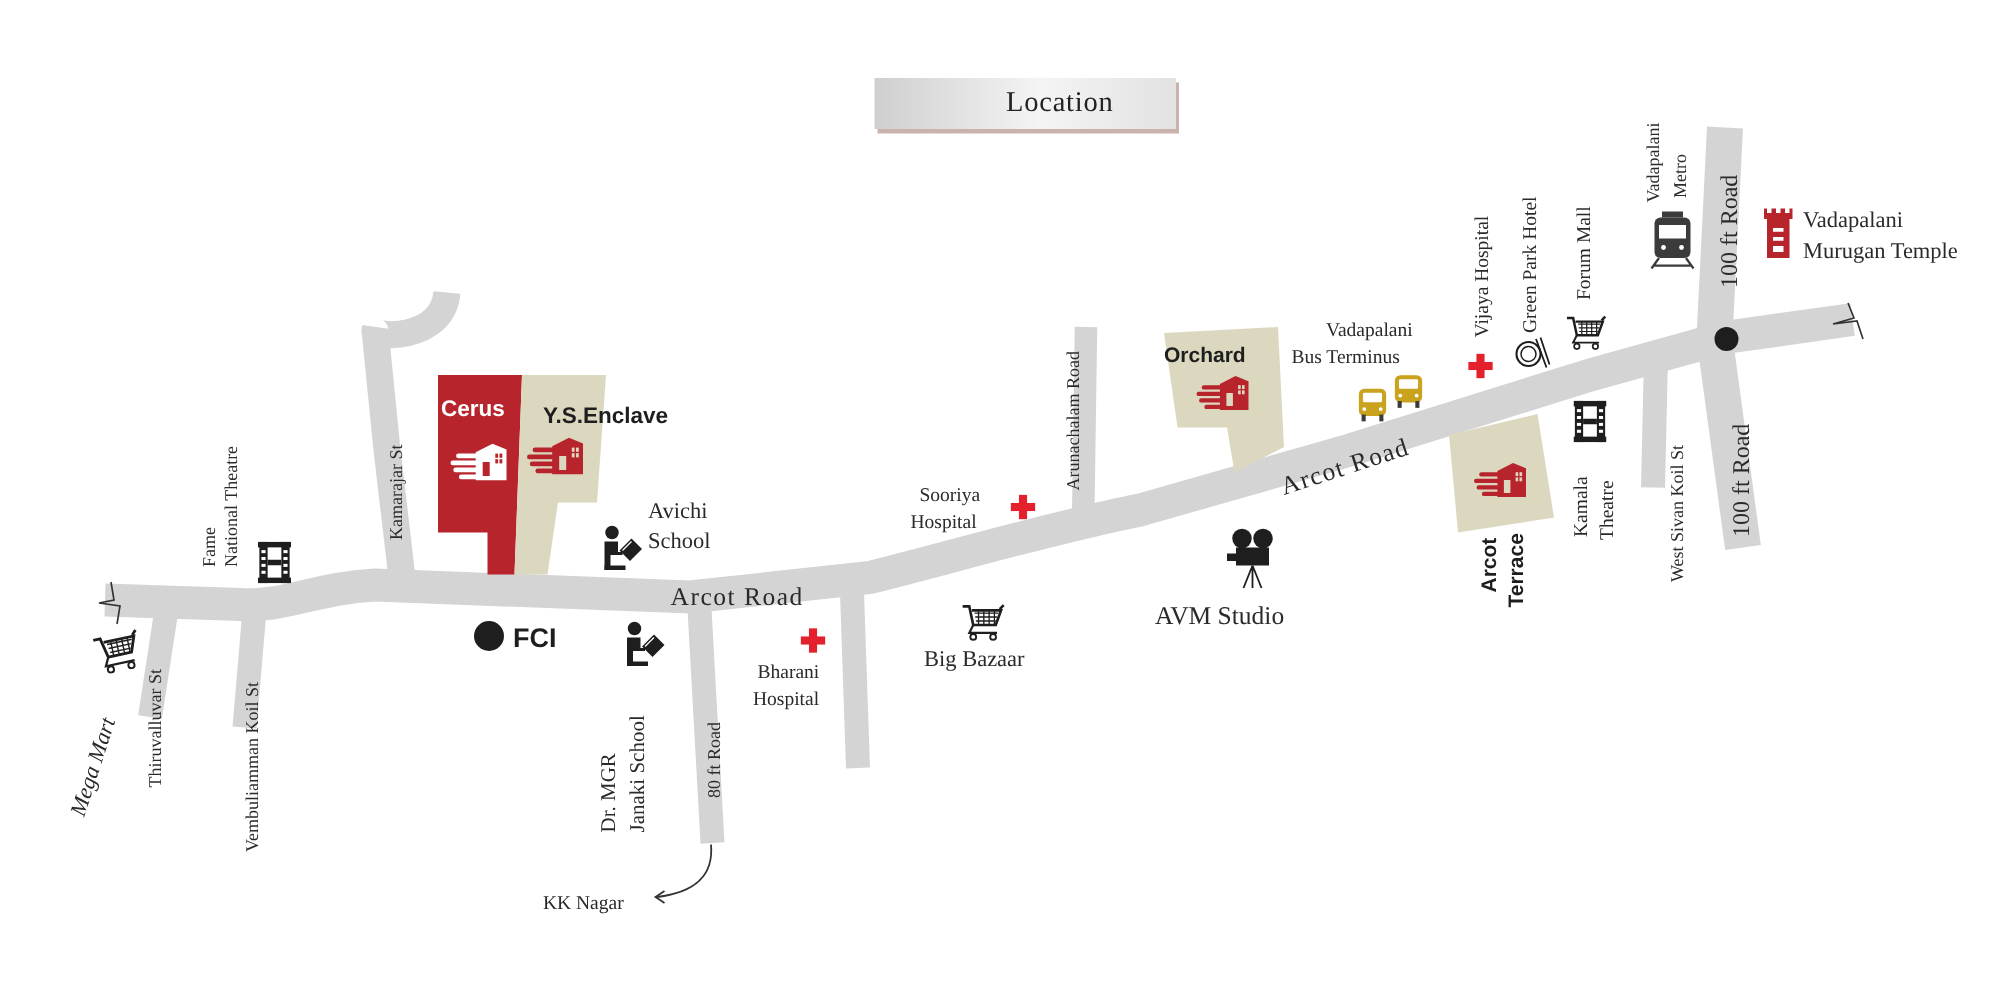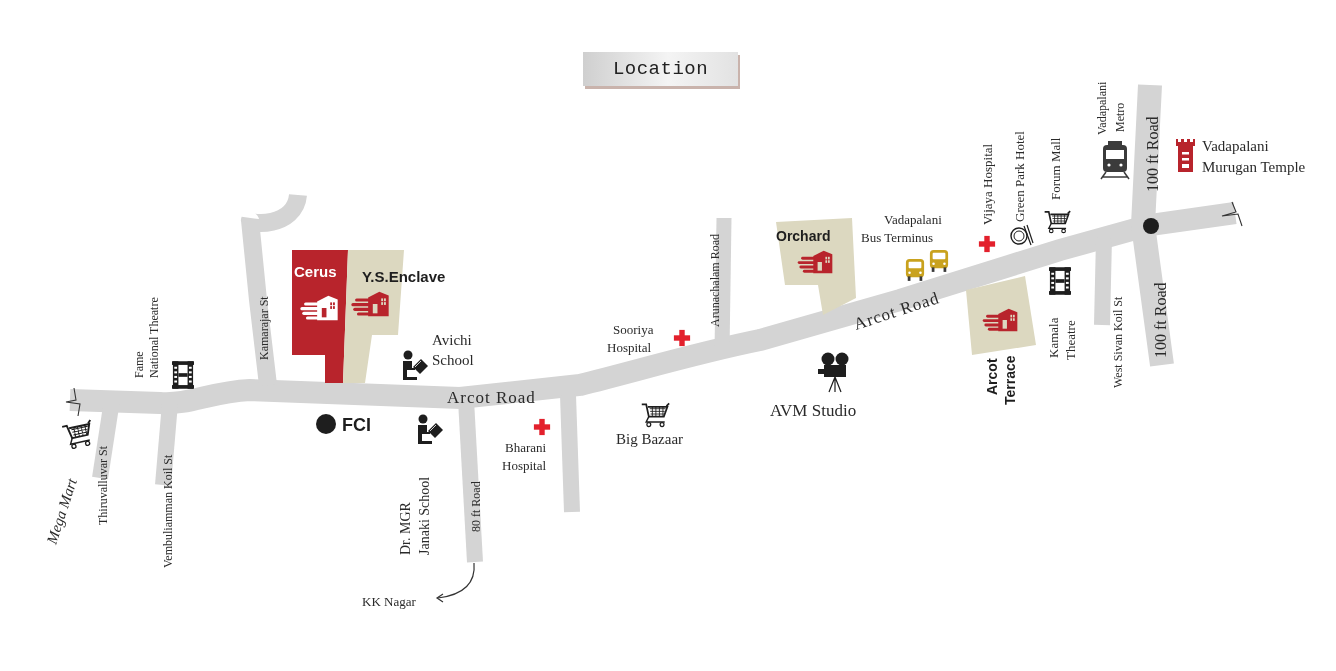--- a/index.html
+++ b/index.html
@@ -3,21 +3,21 @@
 <meta charset="utf-8">
 <style>
   html, body { margin: 0; padding: 0; background: #ffffff; }
   body { width: 1336px; height: 671px; overflow: hidden; position: relative; font-family: "DejaVu Serif", "Liberation Serif", serif; }
   #map { position: absolute; left: 0; top: 0; width: 1336px; height: 671px; }
   .serif { font-family: "Liberation Serif", "DejaVu Serif", serif; fill: #2a2a2a; }
   .sans-bold { font-family: "Liberation Sans", "DejaVu Sans", sans-serif; font-weight: bold; }
   .title-box { position: absolute; left: 583px; top: 52px; width: 155px; height: 34px;
     background: linear-gradient(90deg, #cfcfcf 0%, #f4f4f4 55%, #e2e2e2 100%);
     box-shadow: 2px 3px 0 #c9b3ac; display: flex; align-items: center; justify-content: center;
-    font-family: Liberation Mono, monospace; font-size: 19px; color: #222; letter-spacing: 0.5px; }
+    font-family: Liberation Serif, serif; font-size: 19px; color: #222; letter-spacing: 0.5px; padding-left: 46px; }
 </style>
 </head>
 <body>
 
 <div class="title-box">Location</div>
 
 <svg id="map" viewBox="0 0 1336 671" xmlns="http://www.w3.org/2000/svg">
   <defs>
     <symbol id="cart" viewBox="0 0 34 30">
       <path d="M2 4 L7 4 L10 18 L27 18 L31 7 L9 7" fill="none" stroke="#1e1e1e" stroke-width="2"></path>

